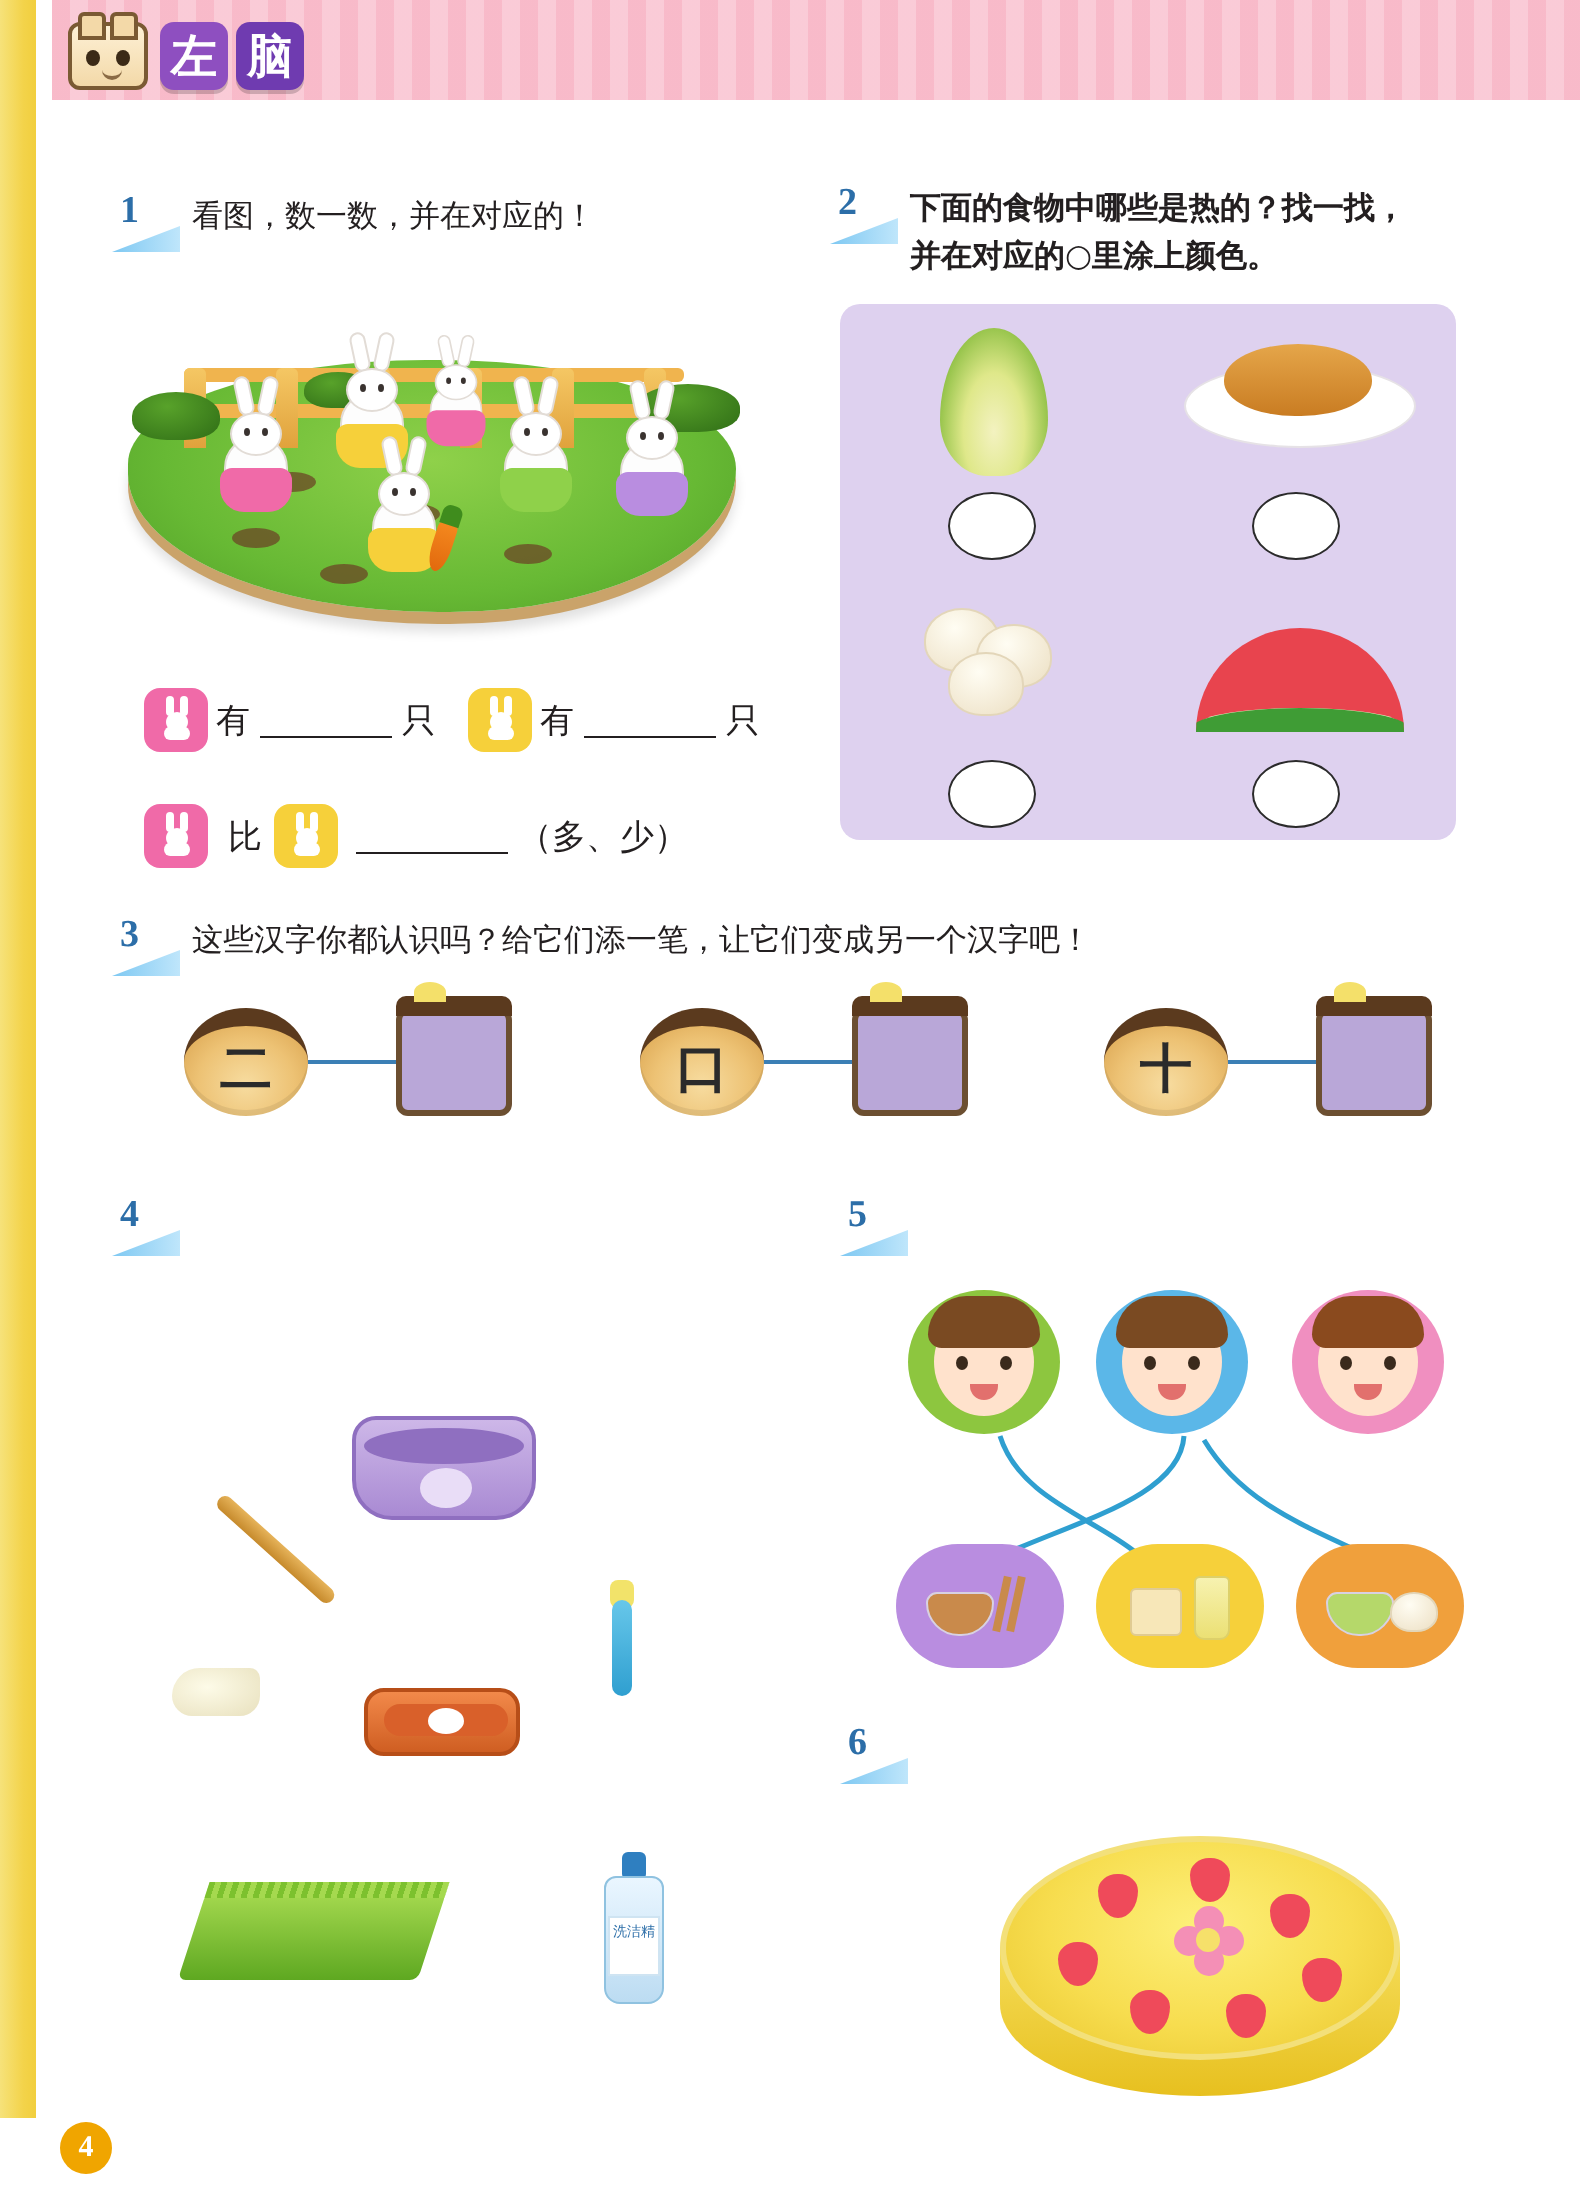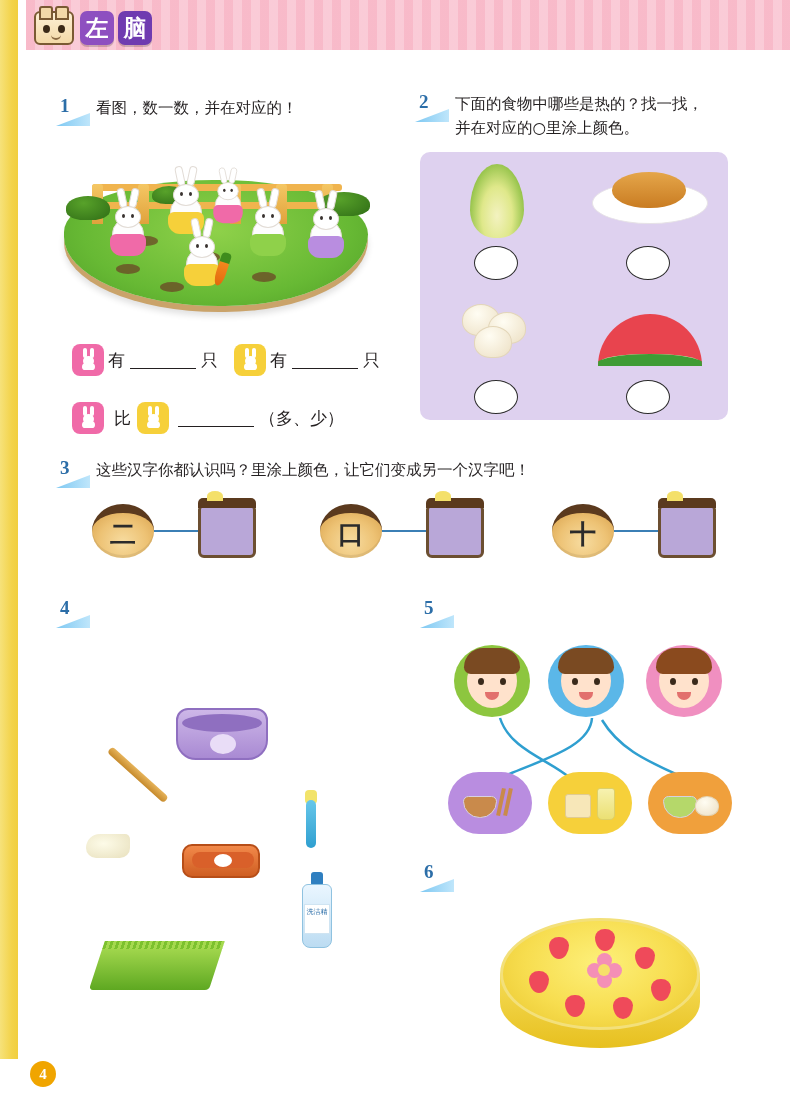--- a/index.html
+++ b/index.html
@@ -350,21 +350,21 @@
     position: absolute; left: 96px; top: 946px; width: 120px; height: 44px;
     background: linear-gradient(#a5d94f,#5ea821);
     transform: skewX(-18deg);
     border-radius: 4px;
   }
   .towel:before {
     content: ""; position: absolute; left: 0; top: -5px; width: 120px; height: 8px;
     background: repeating-linear-gradient(90deg,#7cc12e 0 3px,#a5d94f 3px 6px);
   }
   .detergent {
-    position: absolute; left: 302px; top: 872px; width: 50px; height: 76px;
+    position: absolute; left: 302px; top: 926px; width: 50px; height: 76px;
   }
   .detergent .body {
     position: absolute; left: 0; top: 12px; width: 30px; height: 64px;
     border-radius: 6px 6px 8px 8px;
     background: linear-gradient(#eaf6ff,#bcdcf2);
     border: 1.5px solid #8fc2e0;
   }
   .detergent .cap {
     position: absolute; left: 9px; top: 0; width: 12px; height: 14px;
     border-radius: 3px; background: #2f7fc0;
@@ -621,21 +621,21 @@
     <span class="blank" style="width:76px;"></span>
     <span>（多、少）</span>
   </div>
 
   <div class="q" style="left:415px; top:92px; width:320px;">
     <div class="q-head">
       <div class="q-num">
         <div class="tri"></div>
         <div class="digit">2</div>
       </div>
-      <div class="q-text" style="width:262px;">下面的食物中哪些是热的？找一找，并在对应的○里涂上颜色。</div>
+      <div class="q-text" style="width:262px;font-weight:bold;">下面的食物中哪些是热的？找一找，并在对应的○里涂上颜色。</div>
     </div>
   </div>
 
   <div class="food-panel">
 
     <div class="food-cell" style="left:2px; top:4px;">
       <div class="cabbage"></div>
       <div class="circle-ans" style="left:52px; top:90px;"></div>
     </div>
 
@@ -660,21 +660,21 @@
       <div class="circle-ans" style="left:52px; top:88px;"></div>
     </div>
   </div>
 
   <div class="q" style="left:56px; top:458px; width:680px;">
     <div class="q-head">
       <div class="q-num">
         <div class="tri"></div>
         <div class="digit">3</div>
       </div>
-      <div class="q-text">这些汉字你都认识吗？里涂上颜色，让它们变成另一个汉字吧！</div>
+      <div class="q-text">这些汉字你都认识吗？给它们添一笔，让它们变成另一个汉字吧！</div>
     </div>
   </div>
 
   <div class="hanzi-row">
     <div class="hz-group" style="left:36px; top:4px;">
       <div class="donut">
         <span>二</span>
       </div>
       <div class="hz-link"></div>
       <div class="choco-box"></div>

